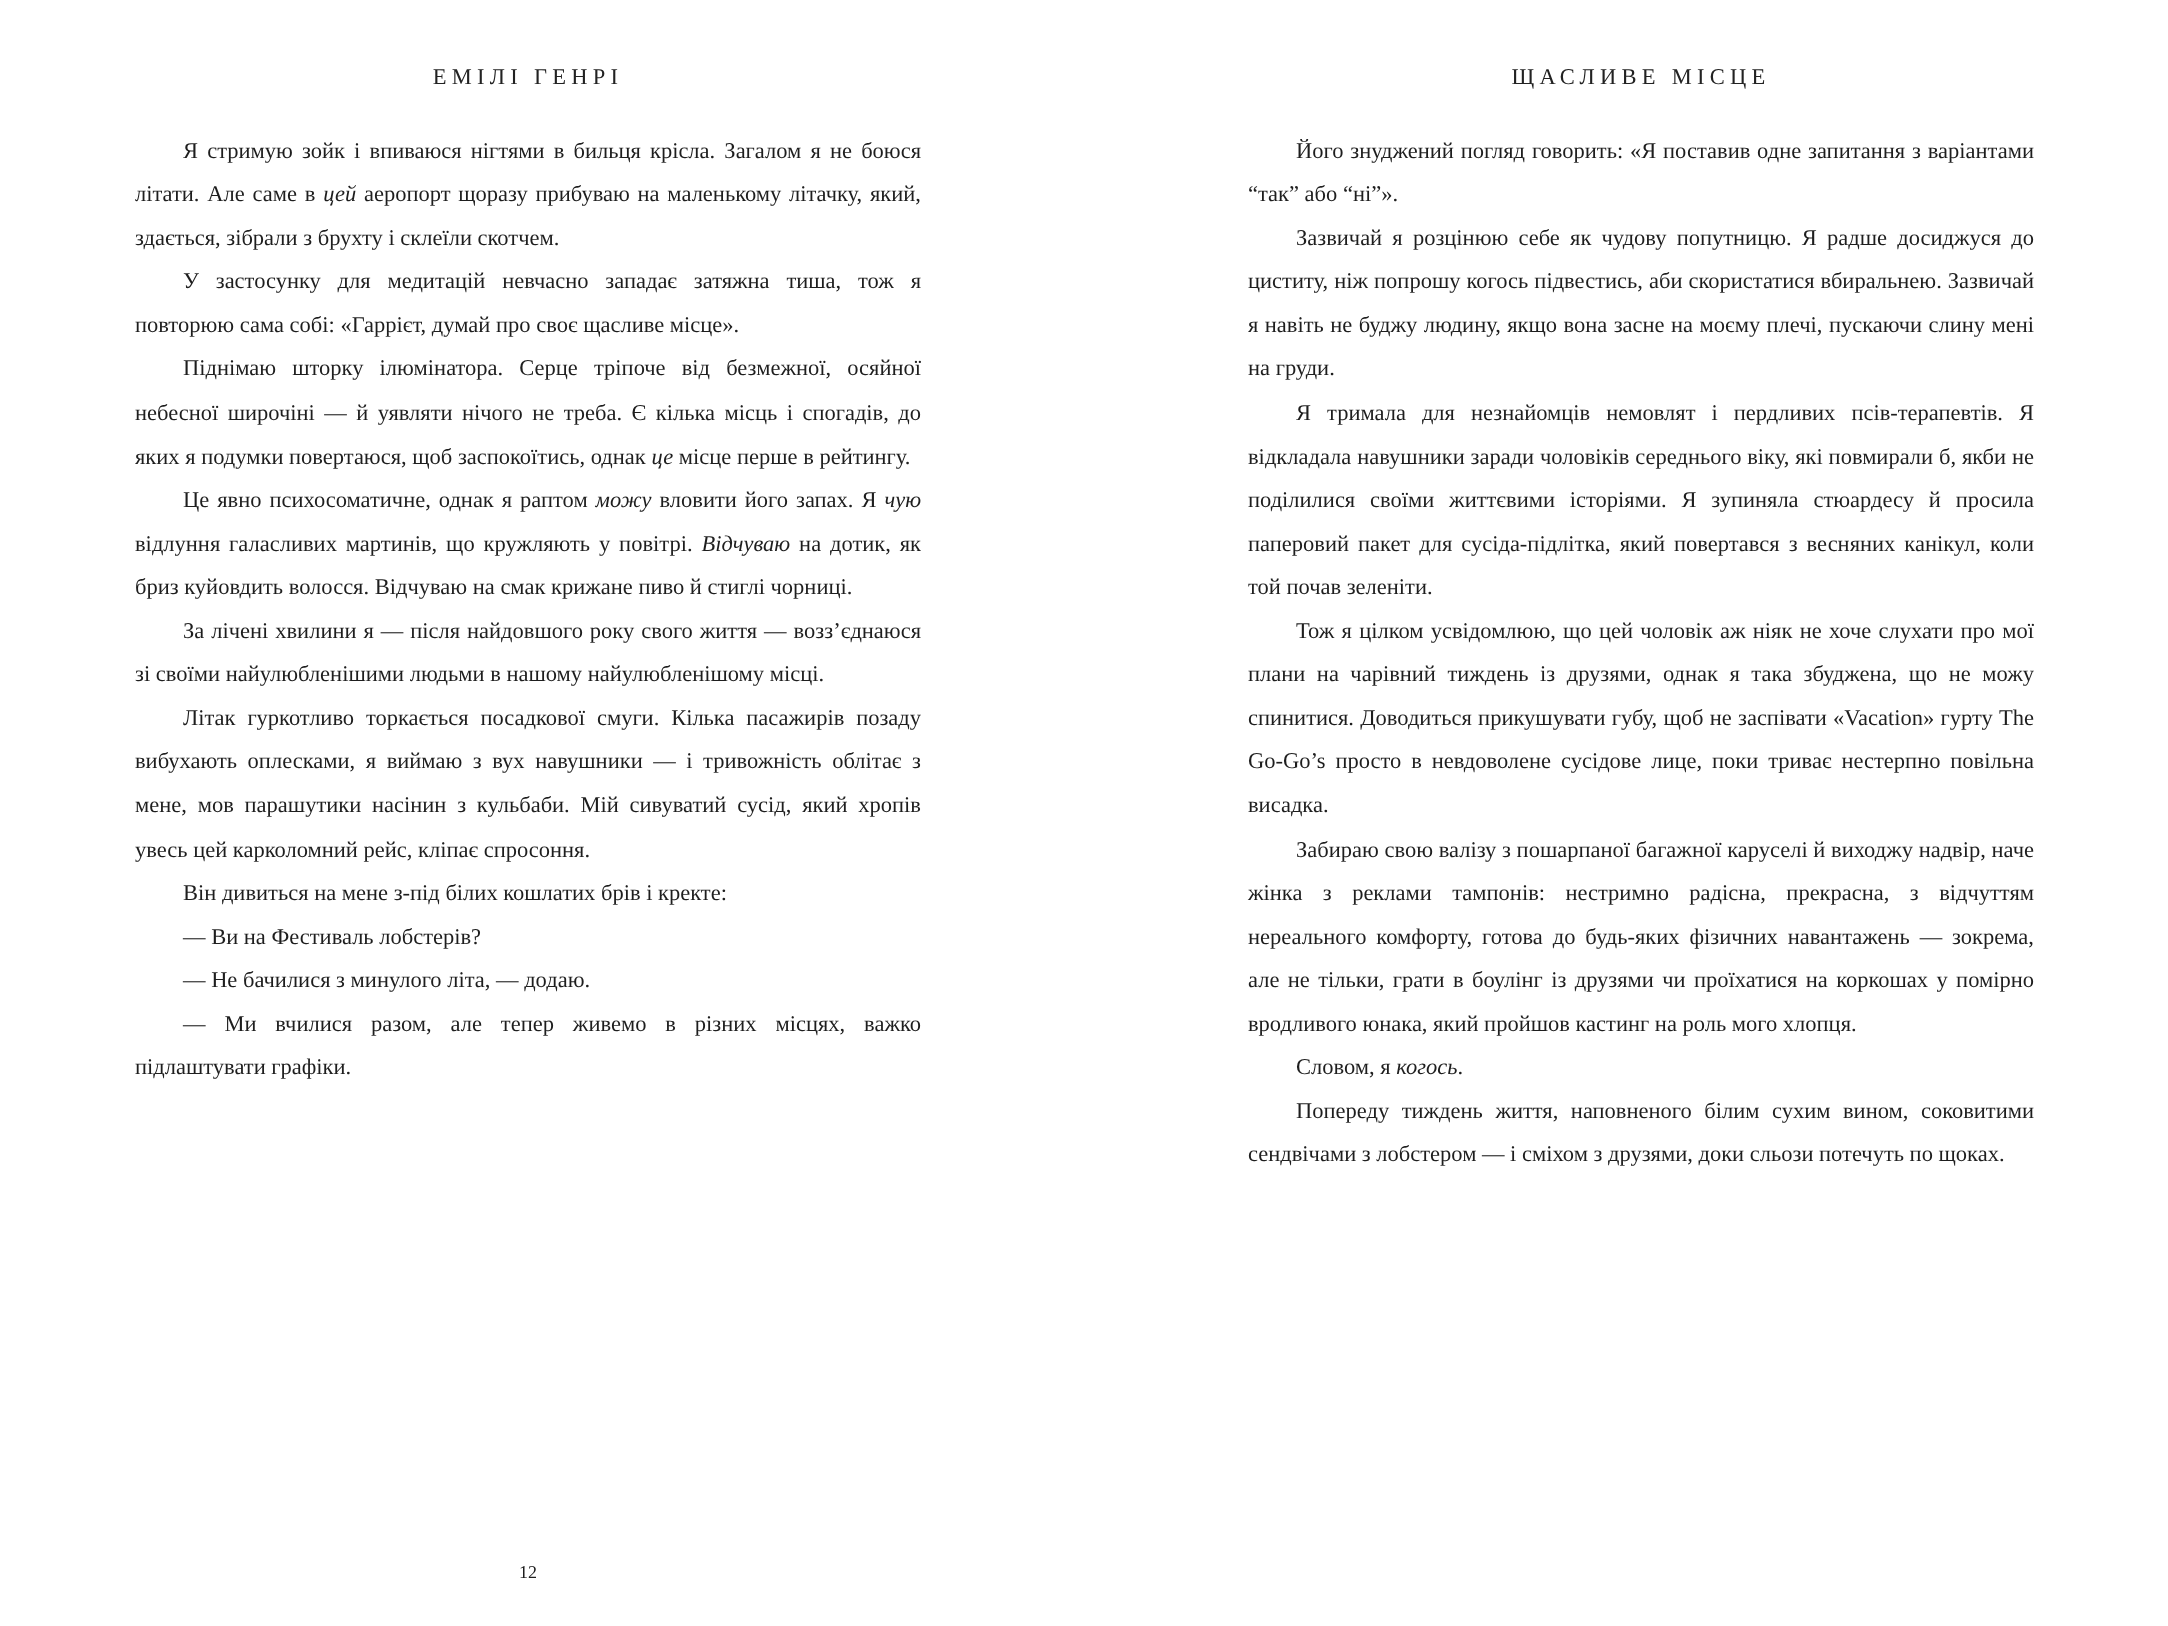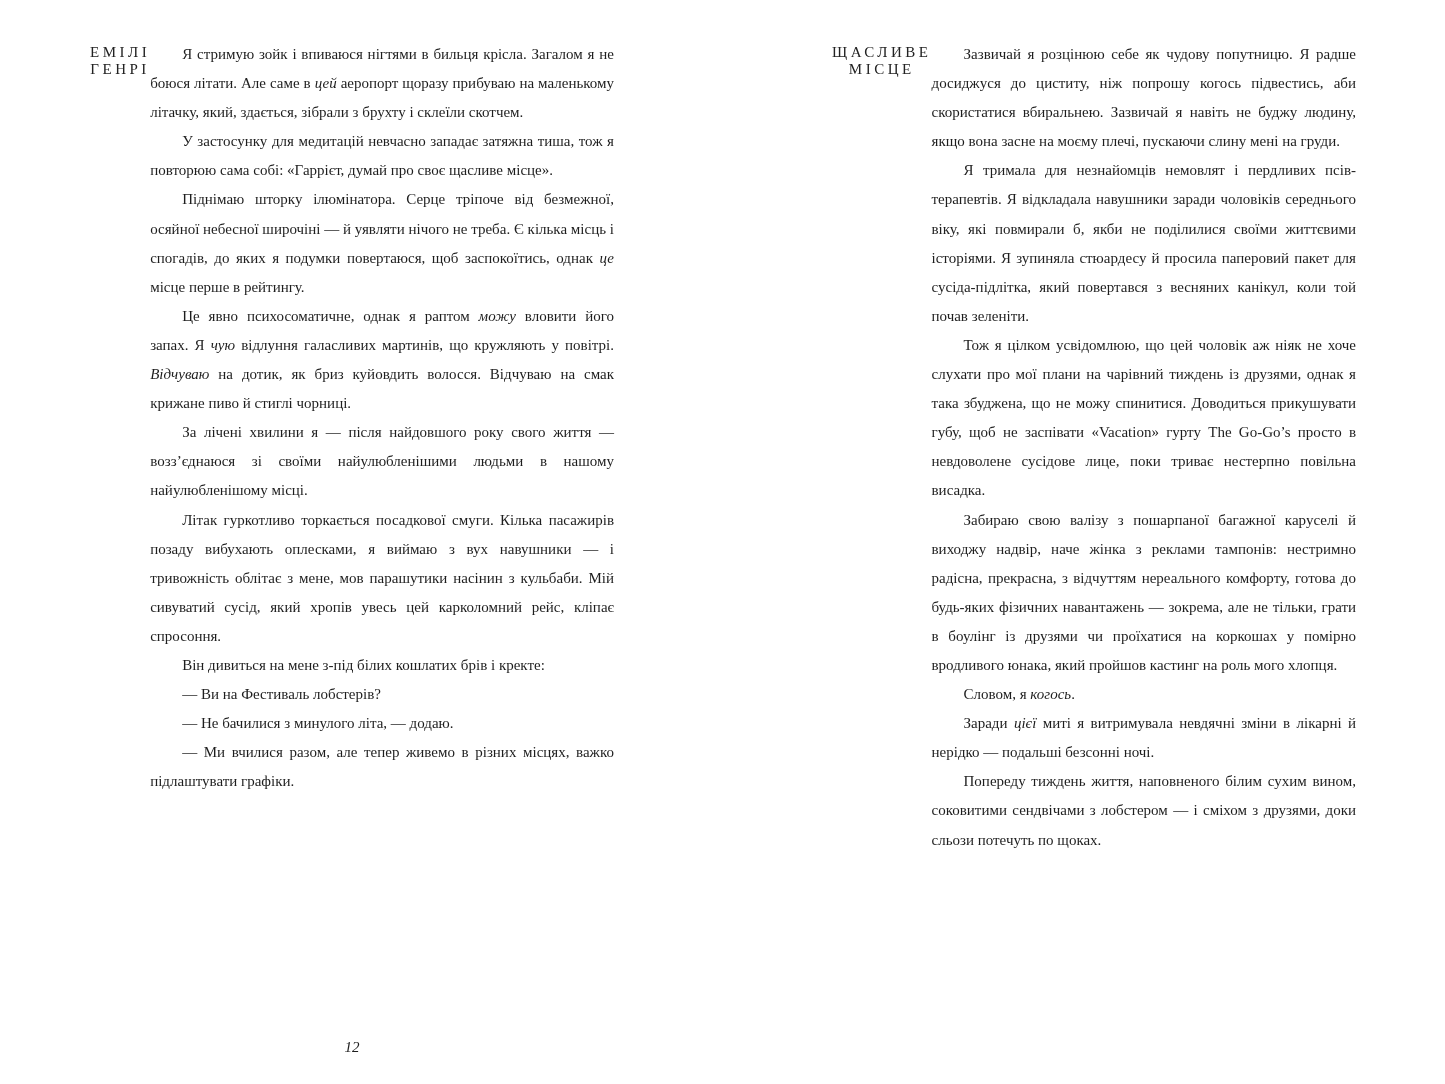--- a/index.html
+++ b/index.html
@@ -18,21 +18,21 @@
     justify-content: space-between;
     font-family: "Liberation Serif", "DejaVu Serif", serif;
     color: #1e1e1e;
     overflow: hidden;
   }
   .page {
     position: relative;
     width: 524px;
     height: 1044px;
     display: flex;
-    flex-direction: row;
+    flex-direction: column;
   }
   .running-head {
     text-align: center;
     font-size: 15px;
     letter-spacing: 3.5px;
     color: #222222;
     margin: 4px 0 26px 0;
     font-weight: 400;
   }
   .page-body {
@@ -47,23 +47,22 @@
   }
   p.para em {
     font-style: italic;
   }
   .page-number {
     position: absolute;
     left: 0;
     right: 0;
     bottom: 28px;
     text-align: center;
-    font-size: 15px;
+    font-size: 12px;
     color: #1e1e1e;
-    font-style: italic;
   }
 </style>
 </head>
 <body>
 
 <div class="spread">
 
   <div class="page">
     <div class="running-head">ЕМІЛІ ГЕНРІ</div>
     <div class="page-body" id="left-page-body">
@@ -77,23 +76,23 @@
         <p class="para"><span>— Ви на Фестиваль лобстерів?</span></p>
         <p class="para"><span>— Не бачилися з минулого літа, — додаю.</span></p>
         <p class="para"><span>— Ми вчилися разом, але тепер живемо в різних місцях, важко підлаштувати графіки.</span></p>
       </div>
     <div class="page-number">12</div>
   </div>
 
   <div class="page">
     <div class="running-head">ЩАСЛИВЕ МІСЦЕ</div>
     <div class="page-body" id="right-page-body">
+        <p class="para"><span>Його знуджений погляд говорить: «Я поставив одне запитання з варіантами “так” або “ні”».</span></p>
         <p class="para"><span>Зазвичай я розцінюю себе як чудову попутницю. Я радше досиджуся до циститу, ніж попрошу когось підвестись, аби скористатися вбиральнею. Зазвичай я навіть не буджу людину, якщо вона засне на моєму плечі, пускаючи слину мені на груди.</span></p>
         <p class="para"><span>Я тримала для незнайомців немовлят і пердливих псів-терапевтів. Я відкладала навушники заради чоловіків середнього віку, які повмирали б, якби не поділилися своїми життєвими історіями. Я зупиняла стюардесу й просила паперовий пакет для сусіда-підлітка, який повертався з весняних канікул, коли той почав зеленіти.</span></p>
         <p class="para"><span>Тож я цілком усвідомлюю, що цей чоловік аж ніяк не хоче слухати про мої плани на чарівний тиждень із друзями, однак я така збуджена, що не можу спинитися. Доводиться прикушувати губу, щоб не заспівати «Vacation» гурту The Go-Go’s просто в невдоволене сусідове лице, поки триває нестерпно повільна висадка.</span></p>
         <p class="para"><span>Забираю свою валізу з пошарпаної багажної каруселі й виходжу надвір, наче жінка з реклами тампонів: нестримно радісна, прекрасна, з відчуттям нереального комфорту, готова до будь-яких фізичних навантажень — зокрема, але не тільки, грати в боулінг із друзями чи проїхатися на коркошах у помірно вродливого юнака, який пройшов кастинг на роль мого хлопця.</span></p>
         <p class="para"><span>Словом, я </span><em>когось</em><span>.</span></p>
-        <p class="para"><span>Заради </span><em>цієї</em><span> миті я витримувала невдячні зміни в лікарні й нерідко — подальші безсонні ночі.</span></p>
         <p class="para"><span>Попереду тиждень життя, наповненого білим сухим вином, соковитими сендвічами з лобстером — і сміхом з друзями, доки сльози потечуть по щоках.</span></p>
       </div>
   </div>
 
 </div>
 
 </body></html>

